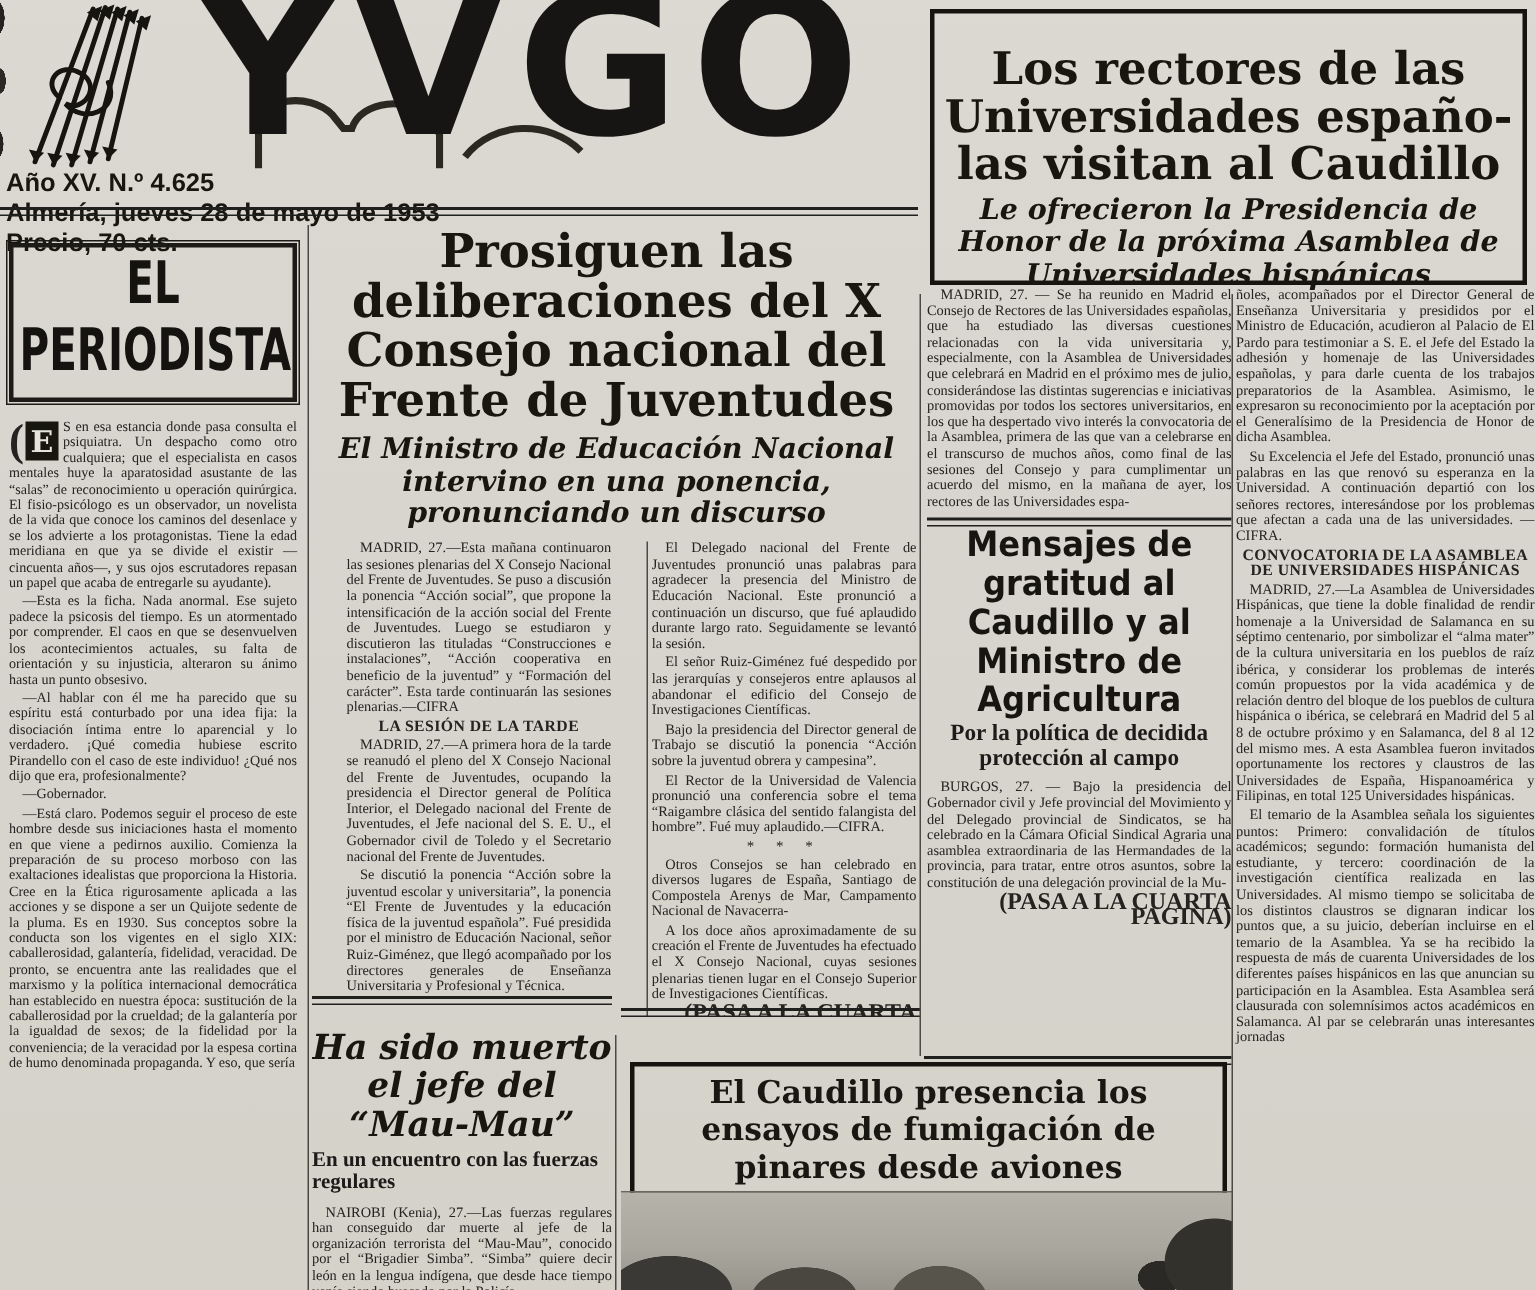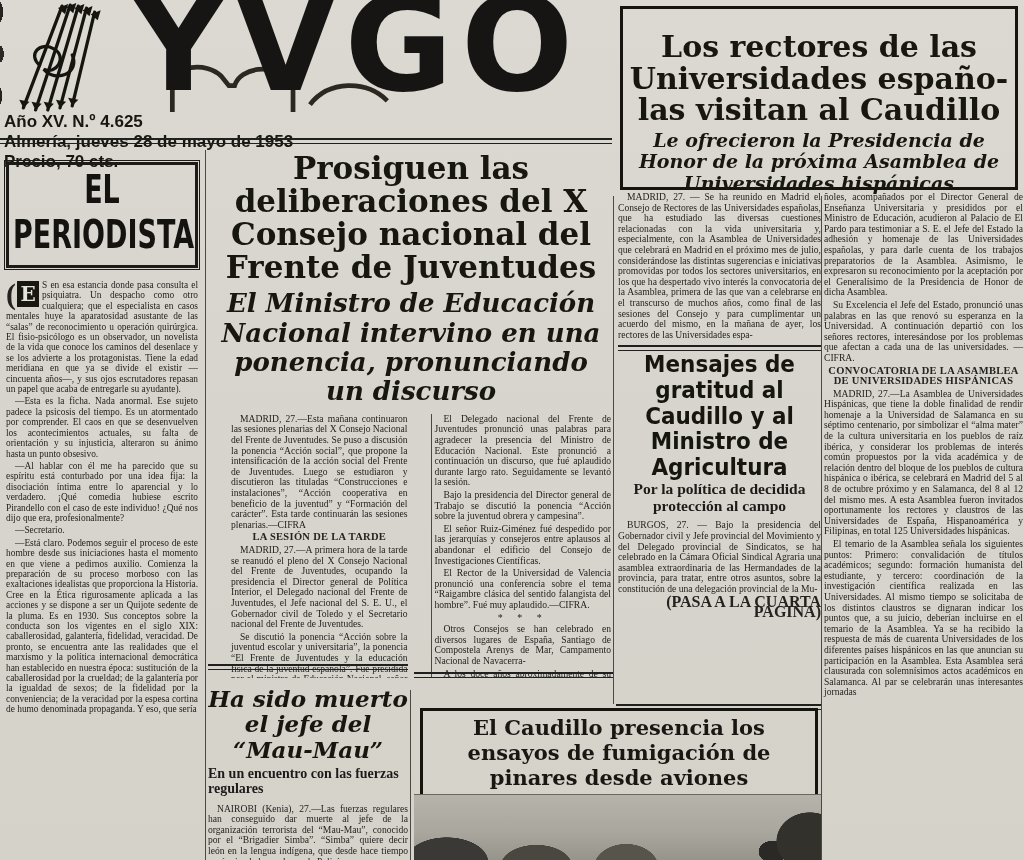--- a/index.html
+++ b/index.html
@@ -43,21 +43,21 @@
   .col-periodista{position:absolute;left:2px;top:150px;width:202px;height:710px;overflow:hidden;}
   .periodista-box{border:3px solid #1c1b17;outline:1px solid #1c1b17;outline-offset:1px;margin:12px 6px 8px 4px;padding:10px 4px 8px;text-align:center;}
   .periodista-title{font-family:"DejaVu Sans","Liberation Sans",sans-serif;font-weight:900;font-size:27px;letter-spacing:0px;transform:scaleY(1.45);transform-origin:center;color:#141310;margin:6px 0 14px;}
   .periodista-byline{font-family:"DejaVu Serif","Liberation Serif",serif;font-style:italic;font-size:19px;color:#1b1a16;margin-bottom:2px;}
   .periodista-body{padding:4px 6px 0 4px;font-size:9.4px;line-height:10.4px;}
   .dropcap-paren{float:left;font-size:30px;line-height:28px;font-weight:bold;margin-right:1px;}
   .dropcap{float:left;width:22px;height:26px;background:#17160f;color:#e6e3da;font-weight:bold;font-size:20px;line-height:26px;text-align:center;margin:1px 3px 0 0;font-family:"DejaVu Serif",serif;}
   
   .sec-frente{position:absolute;left:208px;top:148px;width:406px;height:530px;overflow:hidden;}
   .frente-headline{font-size:31px;line-height:1.06;margin:4px 2px 6px;}
-  .frente-subhead{font-size:26px;line-height:1.12;margin:2px 8px 8px;}
+  .frente-subhead{font-size:19px;line-height:1.12;margin:2px 8px 8px;}
   .frente-cols{display:flex;}
   .frente-col{width:197px;padding:0 3px;overflow:hidden;height:368px;margin-left:20px;}
   .frente-col + .frente-col{border-left:1px solid #4a4944;}
   .star-sep{text-align:center;font-size:10px;letter-spacing:6px;margin:1px 0;}
   
   .sec-maumau{position:absolute;left:208px;top:678px;width:200px;height:182px;overflow:hidden;}
   .maumau-headline{font-style:italic;font-size:23px;line-height:1.1;margin:8px 0 4px;}
   .maumau-subhead{font-family:"Liberation Serif",serif;font-weight:bold;font-size:14px;line-height:1.1;text-align:left;margin:2px 0 7px;}
   
   .sec-caudillo{position:absolute;left:412px;top:698px;width:412px;height:162px;overflow:hidden;}
@@ -135,39 +135,39 @@
       <div class="periodista-title">EL PERIODISTA</div>
     </div>
     <div class="body-text periodista-body">
       <p style="text-indent:0">
         <span class="dropcap-paren">(</span>
         <span class="dropcap">E</span>
         <span>S en esa estancia donde pasa consulta el psiquiatra. Un despacho como otro cualquiera; que el especialista en casos mentales huye la aparatosidad asustante de las “salas” de reconocimiento u operación quirúrgica. El fisio-psicólogo es un observador, un novelista de la vida que conoce los caminos del desenlace y se los advierte a los protagonistas. Tiene la edad meridiana en que ya se divide el existir —cincuenta años—, y sus ojos escrutadores repasan un papel que acaba de entregarle su ayudante).</span>
       </p>
       <p>—Esta es la ficha. Nada anormal. Ese sujeto padece la psicosis del tiempo. Es un atormentado por comprender. El caos en que se desenvuelven los acontecimientos actuales, su falta de orientación y su injusticia, alteraron su ánimo hasta un punto obsesivo.</p>
       <p>—Al hablar con él me ha parecido que su espíritu está conturbado por una idea fija: la disociación íntima entre lo aparencial y lo verdadero. ¡Qué comedia hubiese escrito Pirandello con el caso de este individuo! ¿Qué nos dijo que era, profesionalmente?</p>
-      <p>—Secretario.</p>
+      <p>—Gobernador.</p>
       <p>—Está claro. Podemos seguir el proceso de este hombre desde sus iniciaciones hasta el momento en que viene a pedirnos auxilio. Comienza la preparación de su proceso morboso con las exaltaciones idealistas que proporciona la Historia. Cree en la Ética rigurosamente aplicada a las acciones y se dispone a ser un Quijote sedente de la pluma. Es en 1930. Sus conceptos sobre la conducta son los vigentes en el siglo XIX: caballerosidad, galantería, fidelidad, veracidad. De pronto, se encuentra ante las realidades que el marxismo y la política internacional democrática han establecido en nuestra época: sustitución de la caballerosidad por la crueldad; de la galantería por la igualdad de sexos; de la fidelidad por la conveniencia; de la veracidad por la espesa cortina de humo denominada propaganda. Y eso, que sería</p>
     </div>
   </div>
 
   <div class="sec-frente">
     <div class="headline-serif frente-headline">Prosiguen las deliberaciones del X Consejo nacional del Frente de Juventudes</div>
     <div class="subhead-italic frente-subhead">El Ministro de Educación Nacional intervino en una ponencia, pronunciando un discurso</div>
     <div class="frente-cols">
       <div class="frente-col body-text">
         <p>MADRID, 27.—Esta mañana continuaron las sesiones plenarias del X Consejo Nacional del Frente de Juventudes. Se puso a discusión la ponencia “Acción social”, que propone la intensificación de la acción social del Frente de Juventudes. Luego se estudiaron y discutieron las tituladas “Construcciones e instalaciones”, “Acción cooperativa en beneficio de la juventud” y “Formación del carácter”. Esta tarde continuarán las sesiones plenarias.—CIFRA</p>
         <div class="crosshead">LA SESIÓN DE LA TARDE</div>
         <p>MADRID, 27.—A primera hora de la tarde se reanudó el pleno del X Consejo Nacional del Frente de Juventudes, ocupando la presidencia el Director general de Política Interior, el Delegado nacional del Frente de Juventudes, el Jefe nacional del S. E. U., el Gobernador civil de Toledo y el Secretario nacional del Frente de Juventudes.</p>
         <p>Se discutió la ponencia “Acción sobre la juventud escolar y universitaria”, la ponencia “El Frente de Juventudes y la educación física de la juventud española”. Fué presidida por el ministro de Educación Nacional, señor Ruiz-Giménez, que llegó acompañado por los directores generales de Enseñanza Universitaria y Profesional y Técnica.</p>
       </div>
       <div class="frente-col body-text">
         <p>El Delegado nacional del Frente de Juventudes pronunció unas palabras para agradecer la presencia del Ministro de Educación Nacional. Este pronunció a continuación un discurso, que fué aplaudido durante largo rato. Seguidamente se levantó la sesión.</p>
+        <p>El señor Ruiz-Giménez fué despedido por las jerarquías y consejeros entre aplausos al abandonar el edificio del Consejo de Investigaciones Científicas.</p>
         <p>Bajo la presidencia del Director general de Trabajo se discutió la ponencia “Acción sobre la juventud obrera y campesina”.</p>
-        <p>El señor Ruiz-Giménez fué despedido por las jerarquías y consejeros entre aplausos al abandonar el edificio del Consejo de Investigaciones Científicas.</p>
         <p>El Rector de la Universidad de Valencia pronunció una conferencia sobre el tema “Raigambre clásica del sentido falangista del hombre”. Fué muy aplaudido.—CIFRA.</p>
         <div class="star-sep">* * *</div>
         <p>Otros Consejos se han celebrado en diversos lugares de España, Santiago de Compostela Arenys de Mar, Campamento Nacional de Navacerra-</p>
         <p>A los doce años aproximadamente de su creación el Frente de Juventudes ha efectuado el X Consejo Nacional, cuyas sesiones plenarias tienen lugar en el Consejo Superior de Investigaciones Científicas.</p>
         <div class="jumpline">(PASA A LA CUARTA PAGINA)</div>
       </div>
     </div>
   </div>
 
   <div class="hr2" style="position:absolute;left:208px;top:664px;width:200px;"></div>

